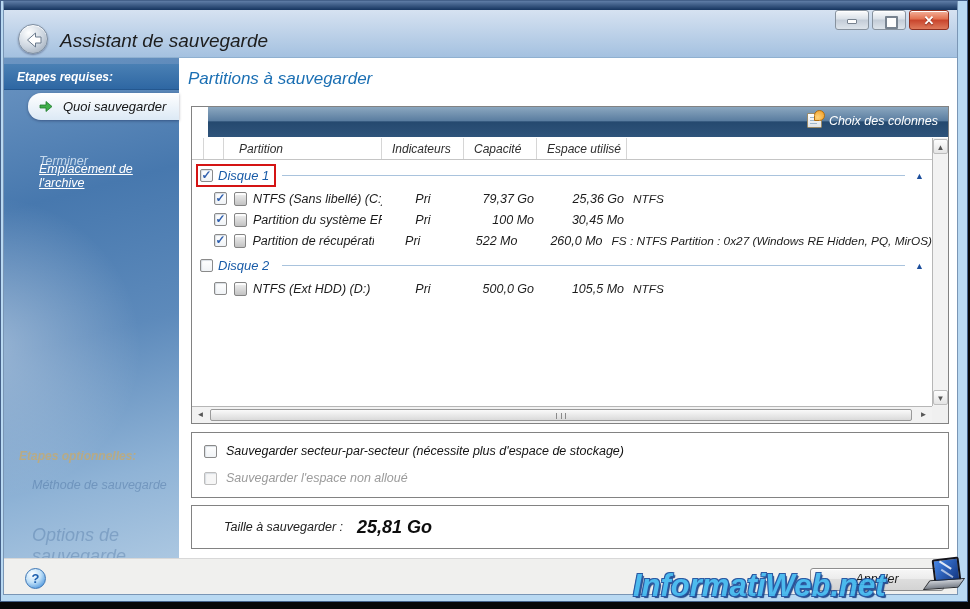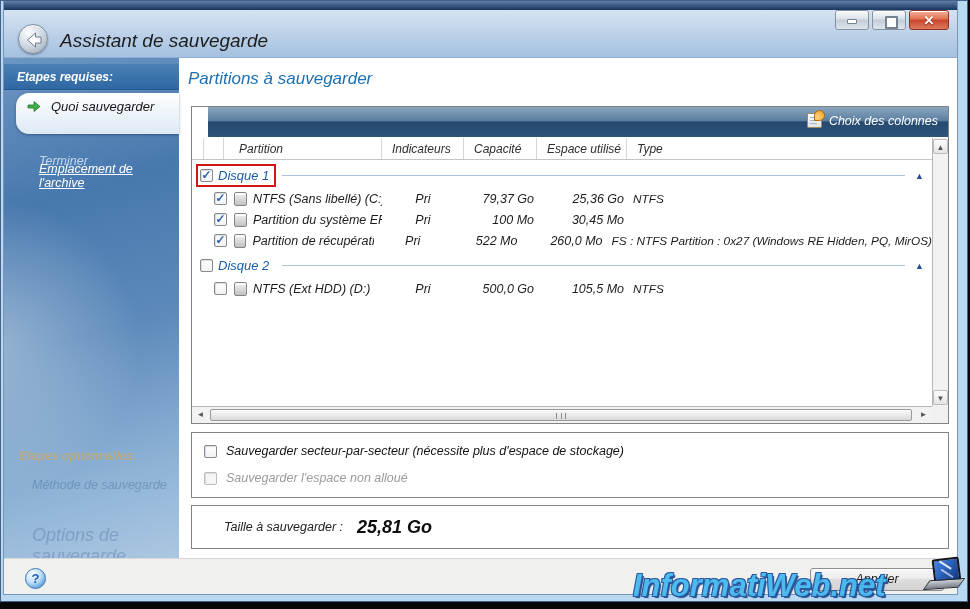--- a/index.html
+++ b/index.html
@@ -46,21 +46,21 @@
     color:#fff; font-weight:bold; font-style:normal; font-size:13px;
     text-shadow:0 1px 1px #7c2314; }
   
   .sidebar { position:absolute; left:0; top:57px; width:175px; height:500px;
     background:linear-gradient(165deg,#6c95c2 0%,#4778ae 28%,#5d8abb 55%,#8fb3d6 82%,#abc7e1 100%); }
   .sidebar::before { content:""; position:absolute; inset:0;
     background:radial-gradient(ellipse 160% 55% at -10% 58%, rgba(255,255,255,.38), rgba(255,255,255,0) 55%); }
   .req-band { position:absolute; left:0; right:0; top:6px; height:26px;
     background:linear-gradient(#4a80b4,#2e67a3); border-bottom:1px solid #24578f;
     color:#fff; font-weight:bold; font-size:12px; padding:6px 0 0 13px; }
-  .item-active { position:absolute; left:12px; right:0; top:35px; height:41px;
+  .item-active { position:absolute; left:24px; right:0; top:35px; height:27px;
     border-radius:13px 0 0 13px; cursor:pointer;
     background:linear-gradient(#ffffff,#dce9f5);
     box-shadow:0 1px 3px rgba(0,0,40,.35); }
   .item-active svg { position:absolute; left:11px; top:7px; }
   .item-active .lbl { position:absolute; left:35px; top:6px; font-size:13px; color:#141414; }
   .item-link { position:absolute; left:35px; top:69px; font-size:12.5px; color:#ffffff;
     text-decoration:underline; cursor:pointer;margin-top:35px; }
   .item-dis { position:absolute; left:35px; top:96px; font-size:12.5px; color:rgba(224,238,250,.8); }
   .opt-header { position:absolute; left:15px; top:391px; font-size:12px; font-weight:bold;
     color:rgba(196,170,112,.8); }
@@ -218,21 +218,20 @@
           <span>Choix des colonnes</span>
         </div>
       </div>
       <div class="tbl-header">
         <div class="hc hc1"></div>
         <div class="hc hc2"></div>
         <div class="hc hc3">Partition</div>
         <div class="hc hc4">Indicateurs</div>
         <div class="hc hc5">Capacité</div>
         <div class="hc hc6">Espace utilisé</div>
-        <div class="hc hc7">Type</div>
       </div>
       <div class="tbl-body">
           <div class="grp-row">
     <span class="grp-box hl">
       <span class="cb checked">✓</span>
       <span class="grp-label">Disque 1</span>
     </span>
     <span class="grp-line"></span>
     <span class="grp-chev">▲</span>
   </div>

